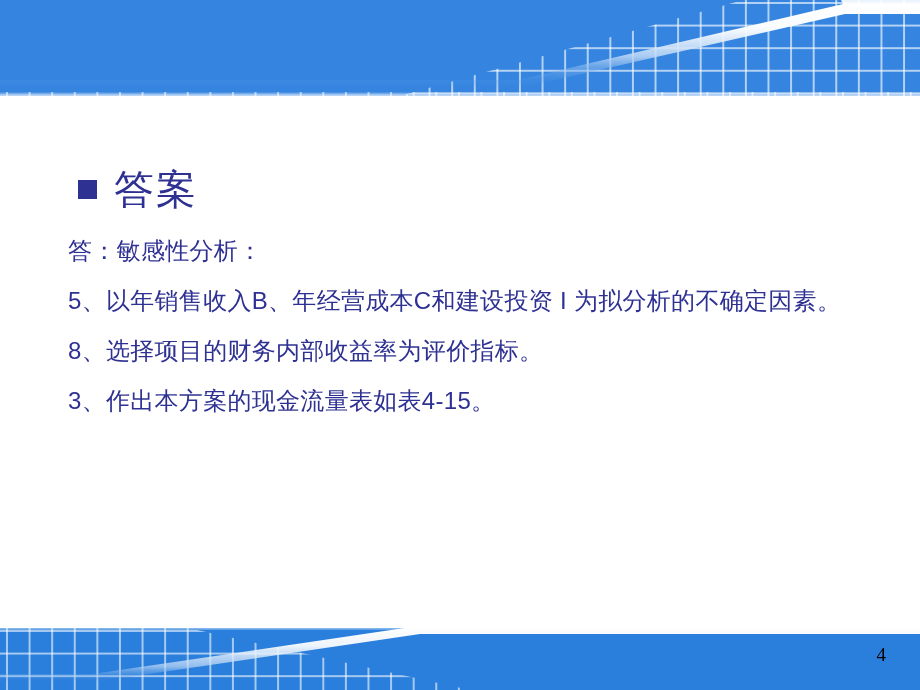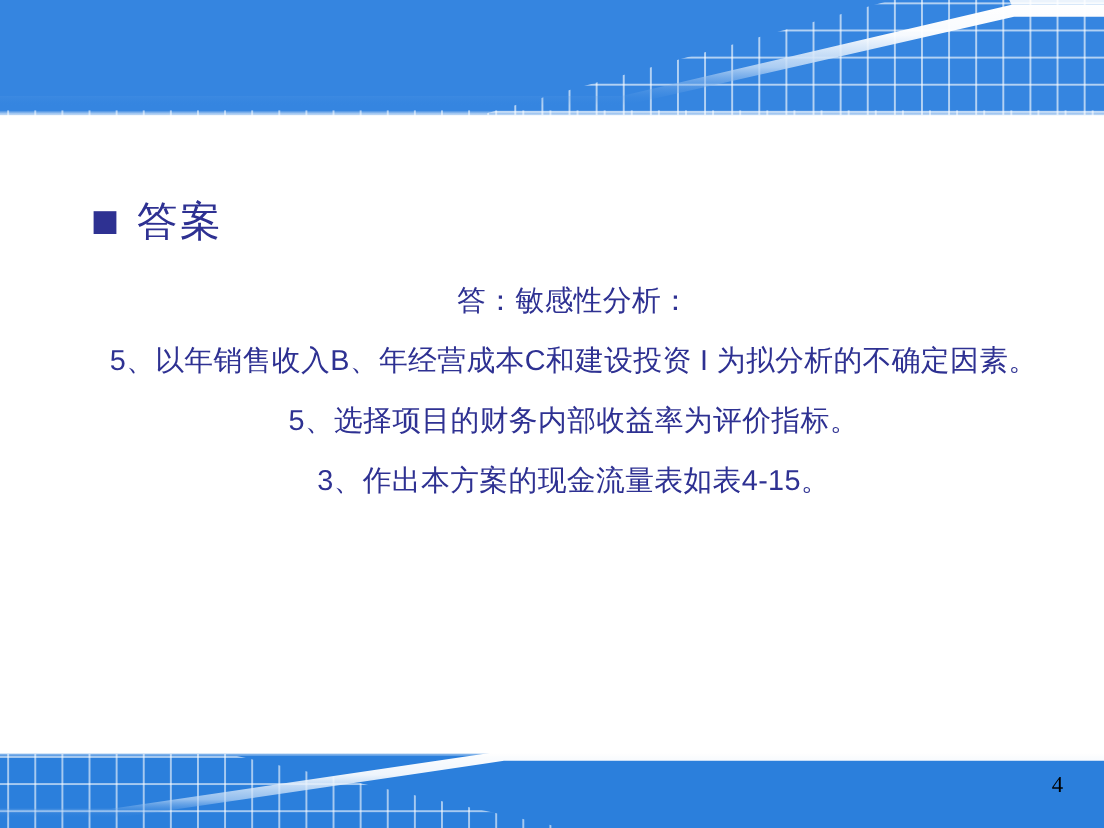--- a/index.html
+++ b/index.html
@@ -170,33 +170,32 @@
     align-items: center;
   }
   .title-bullet {
     width: 19px;
     height: 19px;
     background: #2E3192;
     margin-right: 17px;
     flex: 0 0 auto;
   }
   .title-text {
-    font-size: 34px;
+    font-size: 40px;
     color: #2E3192;
     line-height: 1.05;
     letter-spacing: 2px;
     white-space: nowrap;
   }
 
   .body-block {
     position: absolute;
-    left: 78px;
+    left: 68px;
     top: 135px;
     width: 800px;
-    text-align: center;
   }
   .body-line {
     font-size: 24px;
     color: #2E3192;
     line-height: 1.0;
     margin-bottom: 26px;
     white-space: nowrap;
     letter-spacing: 0.3px;
   }
 </style>
@@ -233,21 +232,21 @@
   <div class="content">
 
     <div class="title-row">
       <span class="title-bullet"></span>
       <span class="title-text">答案</span>
     </div>
 
     <div class="body-block">
       <div class="body-line">答：敏感性分析：</div>
       <div class="body-line">5、以年销售收入B、年经营成本C和建设投资 I 为拟分析的不确定因素。</div>
-      <div class="body-line">5、选择项目的财务内部收益率为评价指标。</div>
+      <div class="body-line">8、选择项目的财务内部收益率为评价指标。</div>
       <div class="body-line">3、作出本方案的现金流量表如表4-15。</div>
     </div>
 
   </div>
 
   <div class="bottom-banner">
     <div class="bottom-banner-fill"></div>
     <div class="bottom-grid"></div>
     <div class="bottom-sweep">
       <svg viewBox="0 0 920 70" preserveAspectRatio="none" aria-hidden="true">

